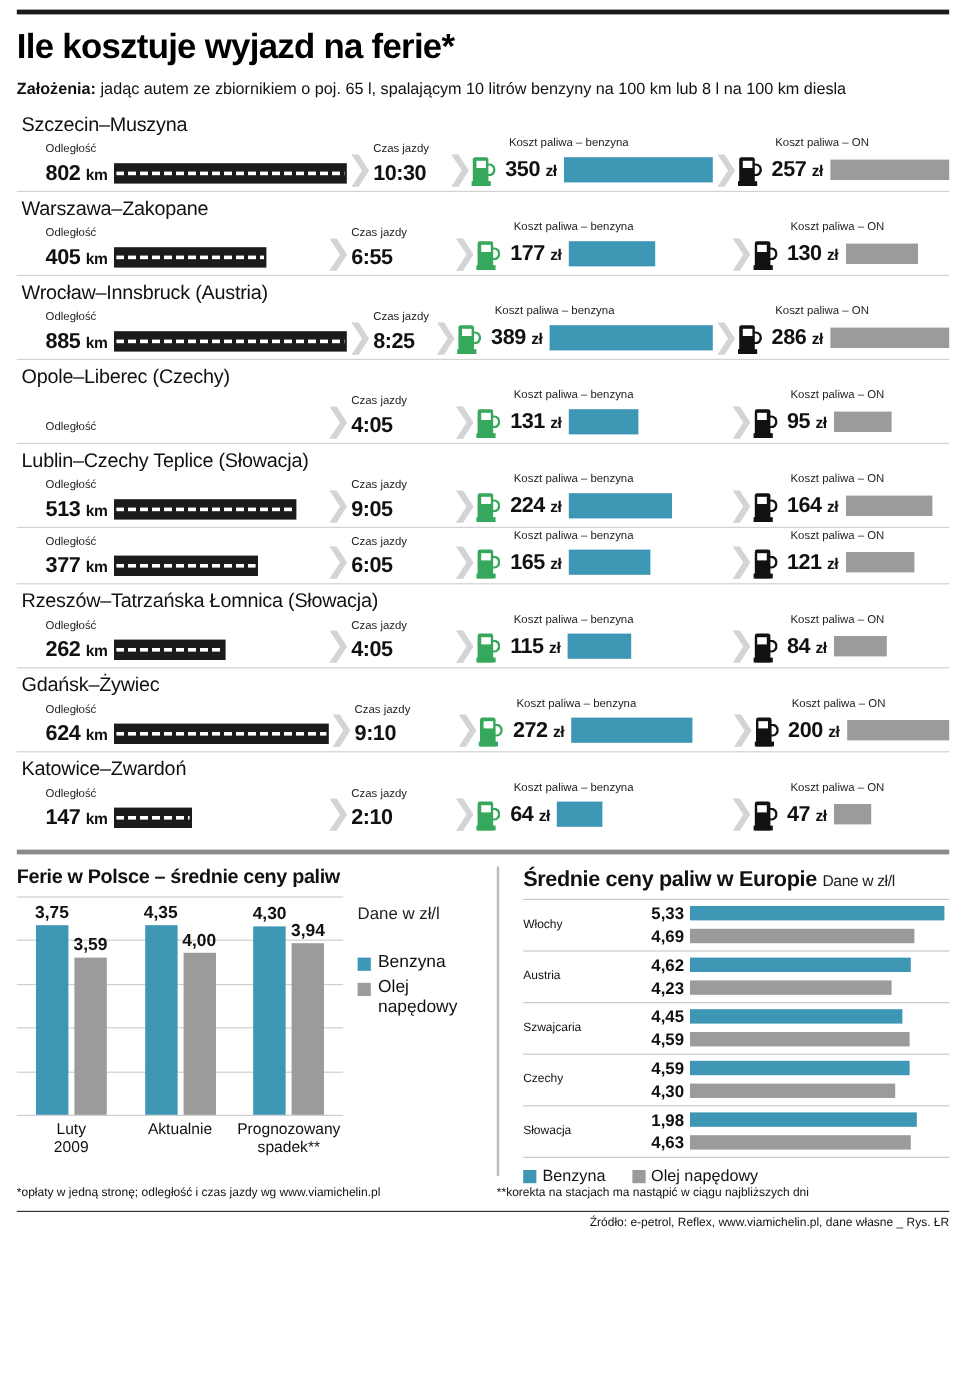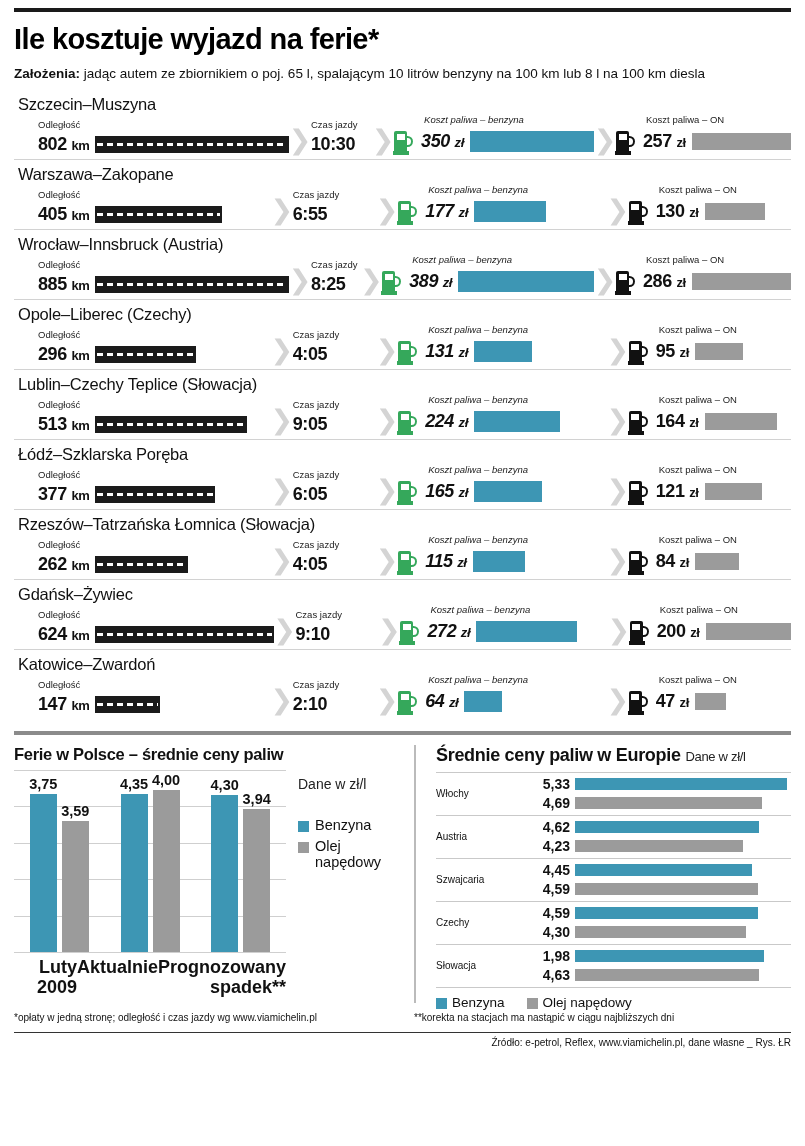--- a/index.html
+++ b/index.html
@@ -25,21 +25,21 @@
   .routes { width: 100%; }
   .route { border-bottom: 1px solid #d2d2d2; padding: 2px 0 4px 0; }
   .route:last-child { border-bottom: none; }
   .route-name { font-size: 16.5px; color: #111; letter-spacing: -0.2px; padding: 3px 0 1px 4px; }
 
   .route-cells { display: flex; align-items: flex-end; height: 40px; }
 
   .cell { position: relative; display: flex; flex-direction: column; justify-content: flex-end; }
   .cell-dist { width: 275px; padding-left: 24px; }
   .cell-time { width: 90px; }
-  .cell-ben  { width: 225px; font-style: italic; }
+  .cell-ben  { width: 225px; }
   .cell-on   { width: 175px; }
 
   .cap { font-size: 9.5px; color: #222; line-height: 1; margin-bottom: 4px; white-space: nowrap; }
   .cap-ind { margin-left: 30px; }
 
   .val-row { display: flex; align-items: center; gap: 6px; }
   .val { font-size: 18px; font-weight: bold; letter-spacing: -0.4px; white-space: nowrap; }
   .val .unit { font-size: 13px; font-weight: bold; }
 
   
@@ -86,21 +86,21 @@
   .plot { position: relative; width: 272px; height: 182px; }
   .gridline { position: absolute; left: 0; right: 0; height: 1px; background: #cfcfcf; }
   .cols { position: absolute; left: 0; right: 0; bottom: 0; top: 0; display: flex; }
   .group { flex: 1; display: flex; align-items: flex-end; justify-content: center; gap: 5px; position: relative; }
   .col { width: 27px; position: relative; }
   .col .lbl { position: absolute; bottom: 100%; left: 50%; transform: translateX(-50%);
               font-size: 14.5px; font-weight: bold; margin-bottom: 2px; white-space: nowrap; }
   .col.ben { background: #3d96b4; }
   .col.on  { background: #9b9b9b; }
   .xlabels { display: flex; width: 272px; margin-top: 5px; }
-  .xlabels div { flex: 1; text-align: right; font-size: 18px; line-height: 1.12; font-weight: bold; }
+  .xlabels div { flex: 1; text-align: center; font-size: 13px; line-height: 1.12; }
 
   .legend-side { width: 120px; padding-left: 12px; padding-top: 6px; }
   .legend-side .units { display: block; margin-bottom: 26px; font-size: 14px; }
   .lg-item { display: flex; align-items: flex-start; gap: 6px; margin-bottom: 5px; font-size: 14.5px; line-height: 1.1; }
   .sw { width: 11px; height: 11px; flex: 0 0 11px; margin-top: 3px; }
   .sw-ben { background: #3d96b4; }
   .sw-on  { background: #9b9b9b; }
 
   
   .eu-row { border-bottom: 1px solid #c9c9c9; padding: 3px 0 4px 0; display: flex; align-items: center; }
@@ -276,24 +276,20 @@
               <span class="bar-on" style="width:116px"></span>
             </div>
           </div>
         </div>
       </div>
       <div class="route">
         <div class="route-name">Opole–Liberec (Czechy)</div>
         <div class="route-cells">
           <div class="cell cell-dist">
             <div class="cap">Odległość</div>
-            <div class="val-row">
-              <span class="val">296 <span class="unit">km</span></span>
-              <span class="road" style="width:100.23728813559322px"></span>
-            </div>
           </div>
           <span class="chev">❯</span>
           <div class="cell cell-time">
             <div class="cap">Czas jazdy</div>
             <div class="val-row">
               <span class="val">4:05</span>
             </div>
           </div>
           <span class="chev">❯</span>
           <div class="cell cell-ben">
@@ -366,21 +362,20 @@
                 <span class="nozz"></span>
                 <span class="base"></span>
               </span>
               <span class="val">164 <span class="unit">zł</span></span>
               <span class="bar-on" style="width:72.4895104895105px"></span>
             </div>
           </div>
         </div>
       </div>
       <div class="route">
-        <div class="route-name">Łódź–Szklarska Poręba</div>
         <div class="route-cells">
           <div class="cell cell-dist">
             <div class="cap">Odległość</div>
             <div class="val-row">
               <span class="val">377 <span class="unit">km</span></span>
               <span class="road" style="width:119.45762711864407px"></span>
             </div>
           </div>
           <span class="chev">❯</span>
           <div class="cell cell-time">
@@ -583,21 +578,21 @@
                     <span class="lbl">3,75</span>
                   </div>
                   <div class="col on" style="height:130.676px">
                     <span class="lbl">3,59</span>
                   </div>
                 </div>
                 <div class="group">
                   <div class="col ben" style="height:158.33999999999997px">
                     <span class="lbl">4,35</span>
                   </div>
-                  <div class="col on" style="height:162px">
+                  <div class="col on" style="height:135px">
                     <span class="lbl">4,00</span>
                   </div>
                 </div>
                 <div class="group">
                   <div class="col ben" style="height:156.52px">
                     <span class="lbl">4,30</span>
                   </div>
                   <div class="col on" style="height:143.416px">
                     <span class="lbl">3,94</span>
                   </div>

